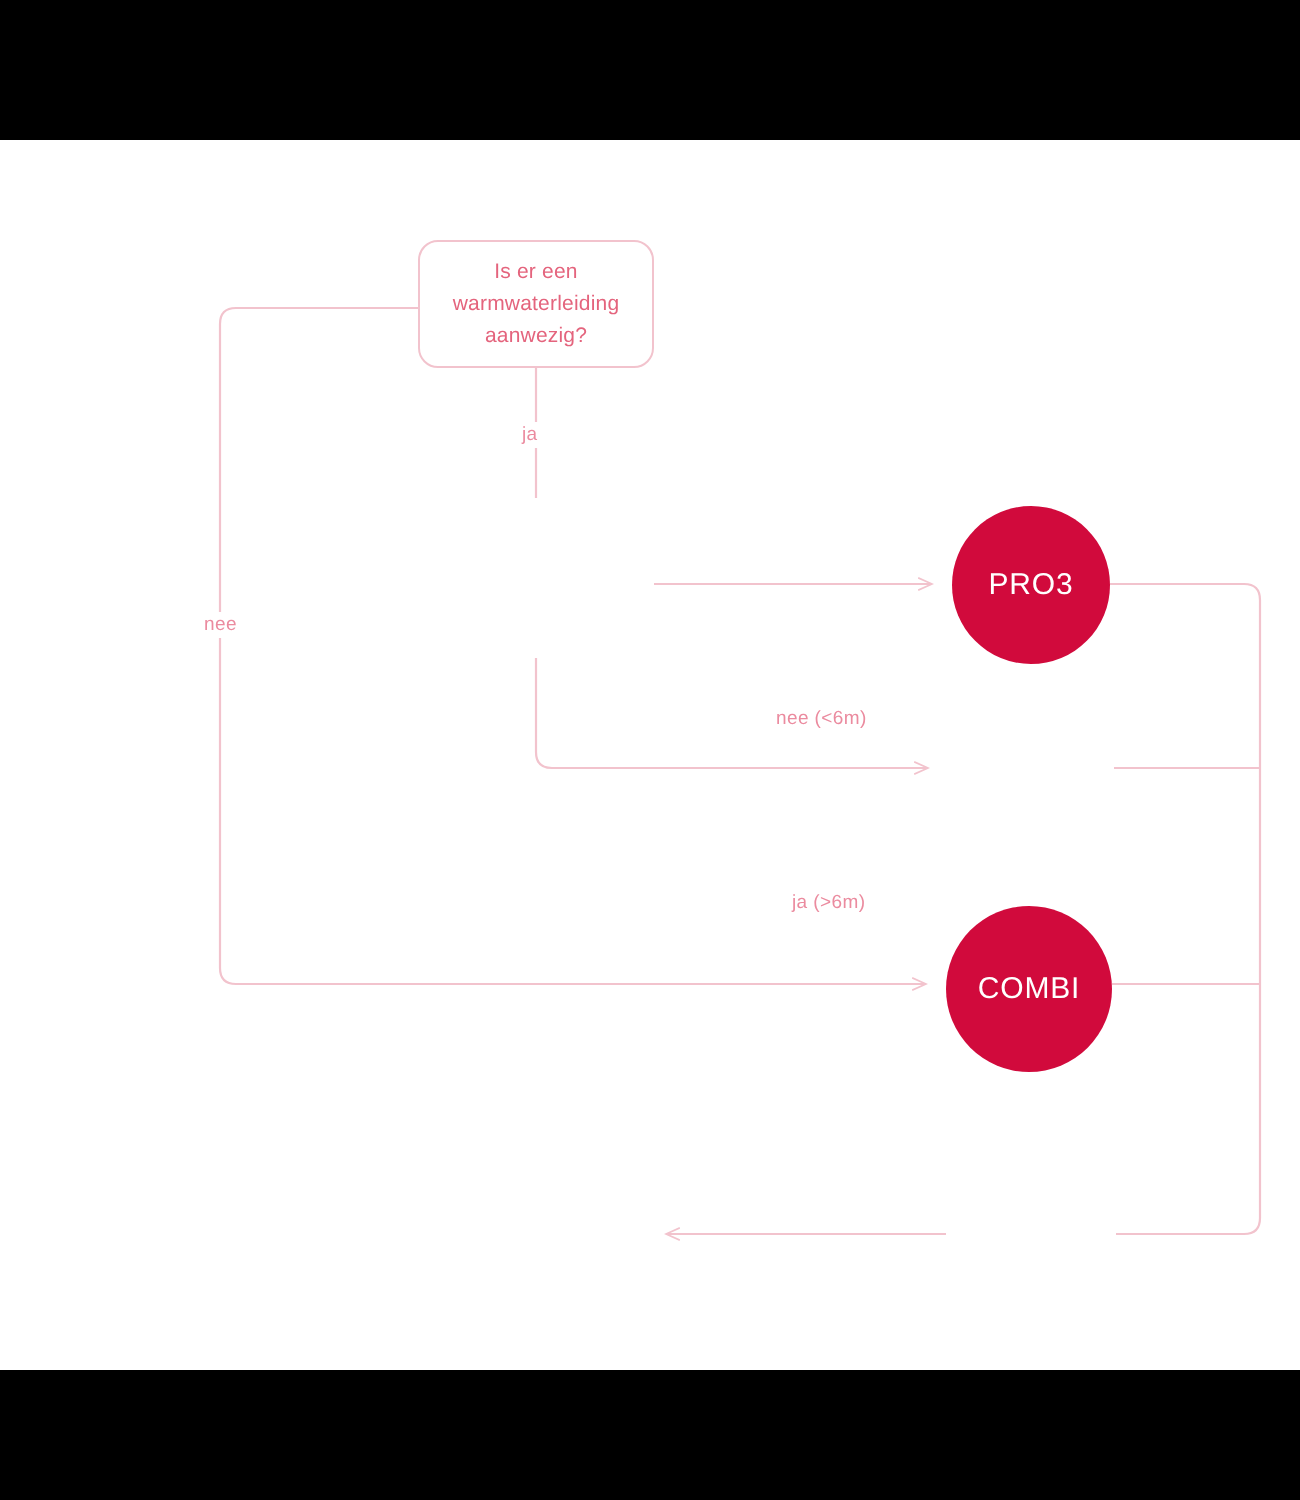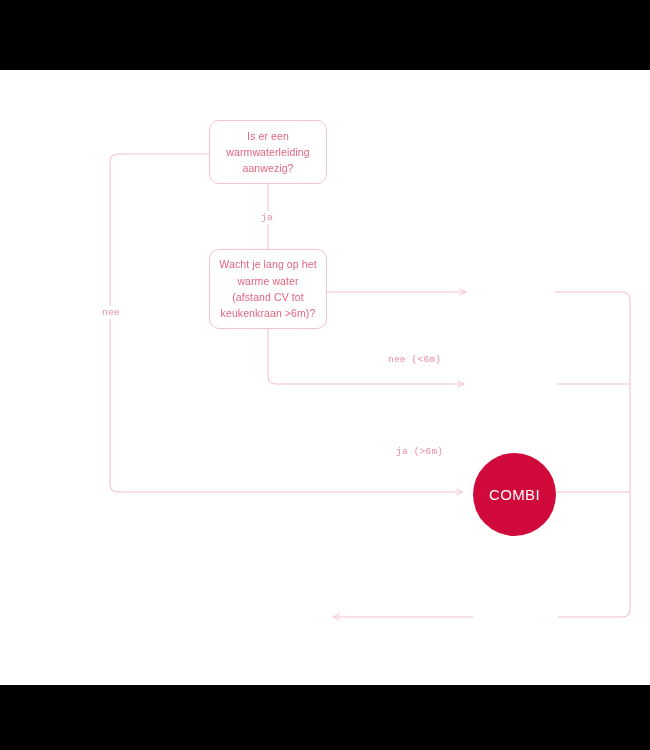--- a/index.html
+++ b/index.html
@@ -95,21 +95,20 @@
   
   .edge-label {
     position: absolute;
     color: #eb8b9f;
     font-size: 9.5px;
     letter-spacing: 0.2px;
     background: #ffffff;
     padding: 1px 4px;
     white-space: nowrap;
     z-index: 4;
-    font-family: Liberation Mono, monospace;
   }
   #label-ja        { left: 257px; top: 141px; }
   #label-nee-left  { left: 98px;  top: 236px; }
   #label-nee-6m    { left: 384px; top: 283px; }
   #label-ja-6m     { left: 392px; top: 375px; }
 </style>
 </head>
 <body>
 
 <div class="bar bar-top"></div>
@@ -138,22 +137,22 @@
       <path d="M 557 314 L 630 314"></path>
 
       <path d="M 556 422 L 630 422"></path>
 
       <path d="M 473 547 L 333 547" marker-end="url(#arrow)"></path>
     </g>
   </svg>
 
   <div class="node-box" id="node-warmwater">Is er een warmwaterleiding aanwezig?</div>
 
-  <div class="node-box" id="node-wacht">Wacht je lang op het warme water (afstand CV tot keukenkraan &gt;6m)?</div>
 
+  <div class="node-circle" id="node-pro3">PRO3</div>
 
 
   <div class="node-circle" id="node-combi">COMBI</div>
 
 
 
   <div class="edge-label" id="label-ja">ja</div>
 
   <div class="edge-label" id="label-nee-left">nee</div>
 

